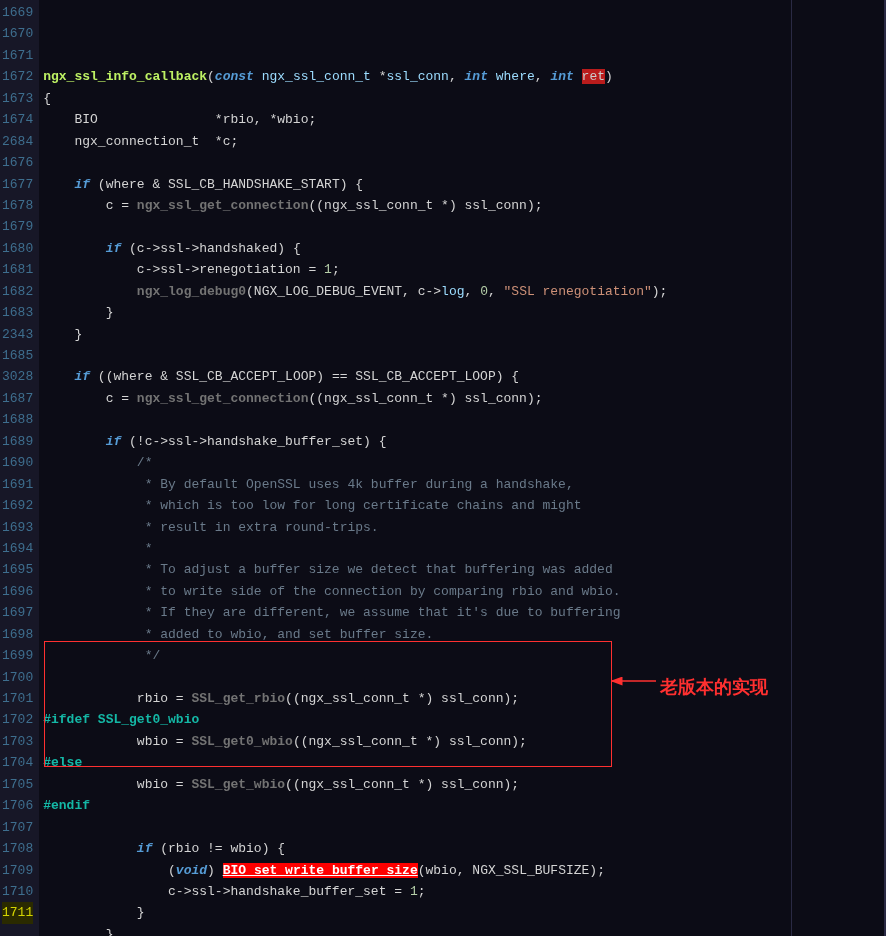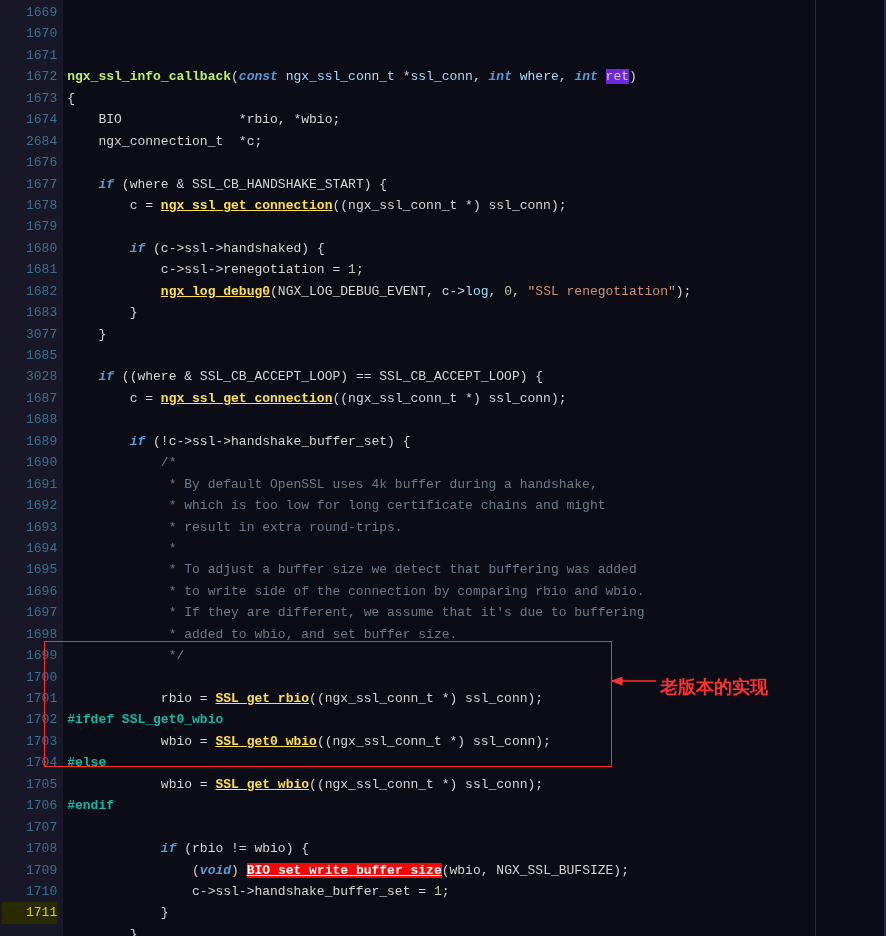--- a/index.html
+++ b/index.html
@@ -21,39 +21,39 @@
 .gutter {
   background: #171727;
   color: #3e6e8e;
   text-align: right;
   padding: 2px 6px 2px 2px;
   user-select: none;
   flex-shrink: 0;
   min-width: 38px;
 }
 .gutter .ln { display: block; }
-.gutter .ln.current { color: #d4d400; background: #2a2a00; padding-left: 24px; }
+.gutter .ln.current { color: #d4d400; background: #2a2a00; }
 .code {
   flex: 1;
   padding: 2px 0 2px 4px;
   white-space: pre;
   position: relative;
   border-right: 2px solid #2a2a44;
 }
 .code .line { display: block; min-height: 1.65em; }
 .kw { color: #569cd6; font-weight: bold; font-style: italic; text-align: center; }
 .fn { color: #bef264; font-weight: bold; }
-.fn-u { color: #fde047; font-weight: bold; text-decoration: underline; }
+.fn-u { color: #737373; font-weight: bold; }
 .id { color: #9cdcfe; }
 .num { color: #b5cea8; }
 .str { color: #ce9178; }
 .cmt { color: #6a7a8a; font-style: normal; }
 .prep { color: #14b8a6; font-weight: bold; }
 .op { color: #d4d4d4; }
-.hl-sel { background: #6d28d9; }
+.hl-sel { background: #b91c1c; }
 .hl-bad { background: #ff0000; }
 .col-marker {
   position: absolute;
   top: 0; bottom: 0;
   left: 752px;
   width: 1px;
   background: #2a2a44;
 }
 .callout-box {
   position: absolute;
@@ -85,21 +85,21 @@
       <span class="ln">1674</span>
       <span class="ln">2684</span>
       <span class="ln">1676</span>
       <span class="ln">1677</span>
       <span class="ln">1678</span>
       <span class="ln">1679</span>
       <span class="ln">1680</span>
       <span class="ln">1681</span>
       <span class="ln">1682</span>
       <span class="ln">1683</span>
-      <span class="ln">3077</span>
+      <span class="ln">2343</span>
       <span class="ln">1685</span>
       <span class="ln">3028</span>
       <span class="ln">1687</span>
       <span class="ln">1688</span>
       <span class="ln">1689</span>
       <span class="ln">1690</span>
       <span class="ln">1691</span>
       <span class="ln">1692</span>
       <span class="ln">1693</span>
       <span class="ln">1694</span>

